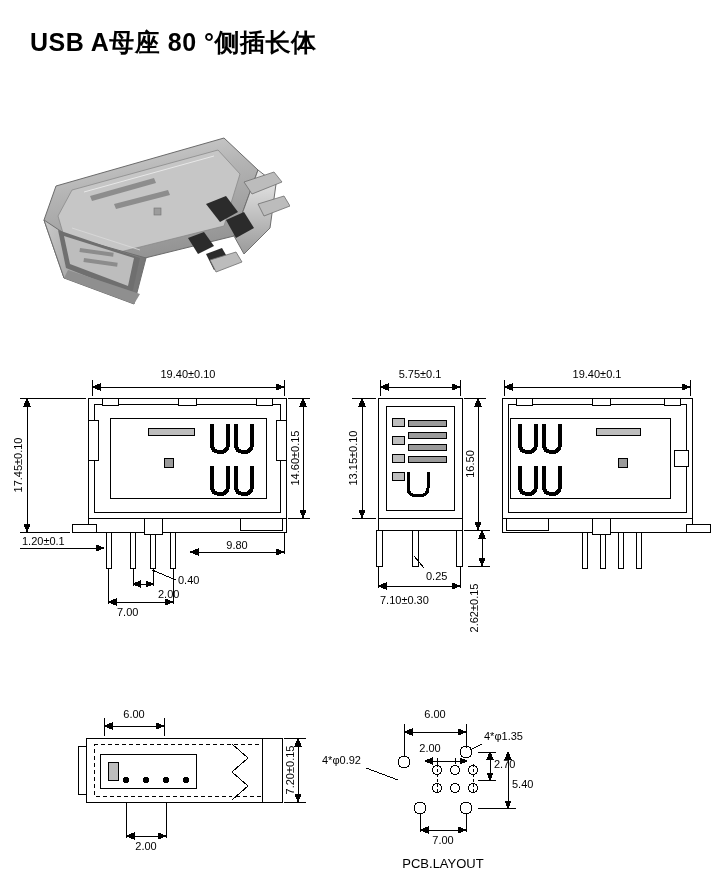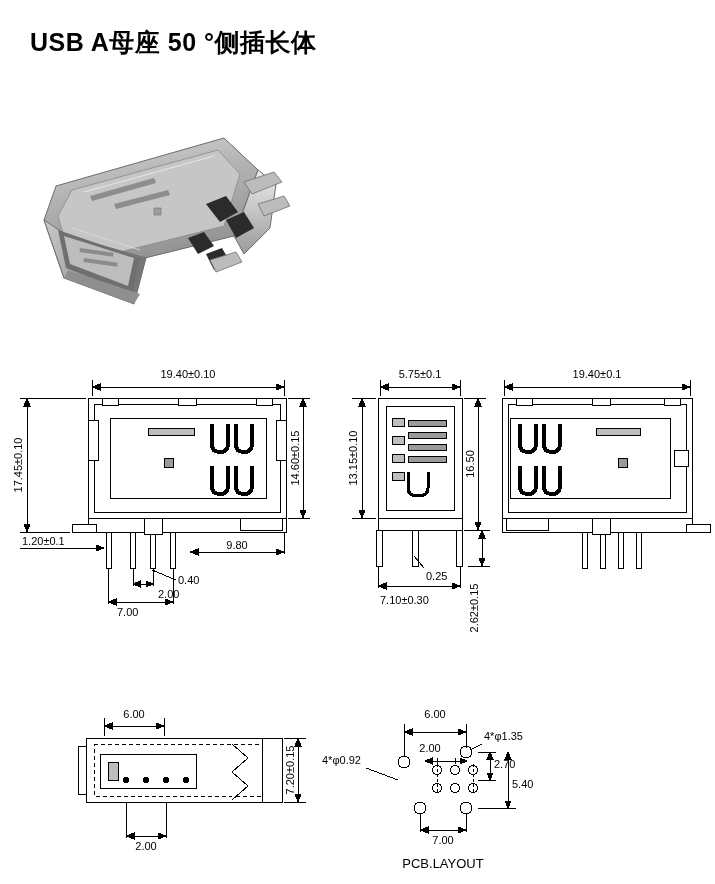--- a/index.html
+++ b/index.html
@@ -31,21 +31,21 @@
   .drawings{position:absolute;left:0;top:340px;width:715px;height:540px;}
   svg.dwg{display:block;}
 
   text{font-family:"Liberation Sans", sans-serif;}
 </style>
 </head>
 <body>
 
 <div class="page">
 
-  <div class="title">USB A母座 50 °侧插长体</div>
+  <div class="title">USB A母座 80 °侧插长体</div>
 
   <div class="photo">
     <svg width="262" height="210" viewBox="0 0 262 210" xmlns="http://www.w3.org/2000/svg">
       <defs>
         <linearGradient id="mgrad" x1="0" y1="0" x2="0.3" y2="1">
           <stop offset="0%" stop-color="#d8d8d8"></stop>
           <stop offset="40%" stop-color="#b4b4b4"></stop>
           <stop offset="100%" stop-color="#8e8e8e"></stop>
         </linearGradient>
         <linearGradient id="mgrad2" x1="0" y1="0" x2="1" y2="0.4">

